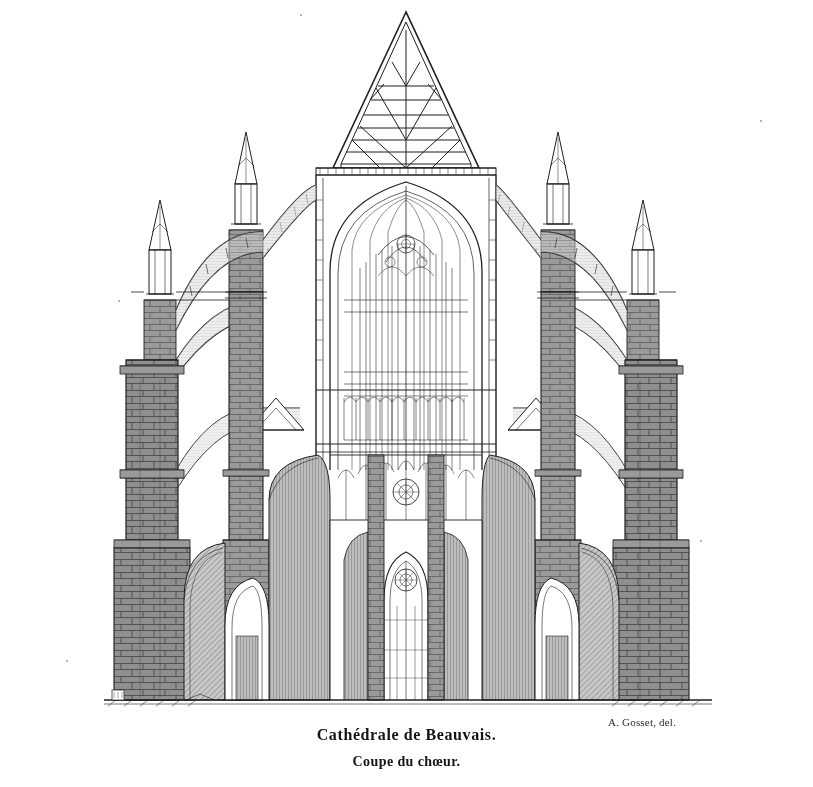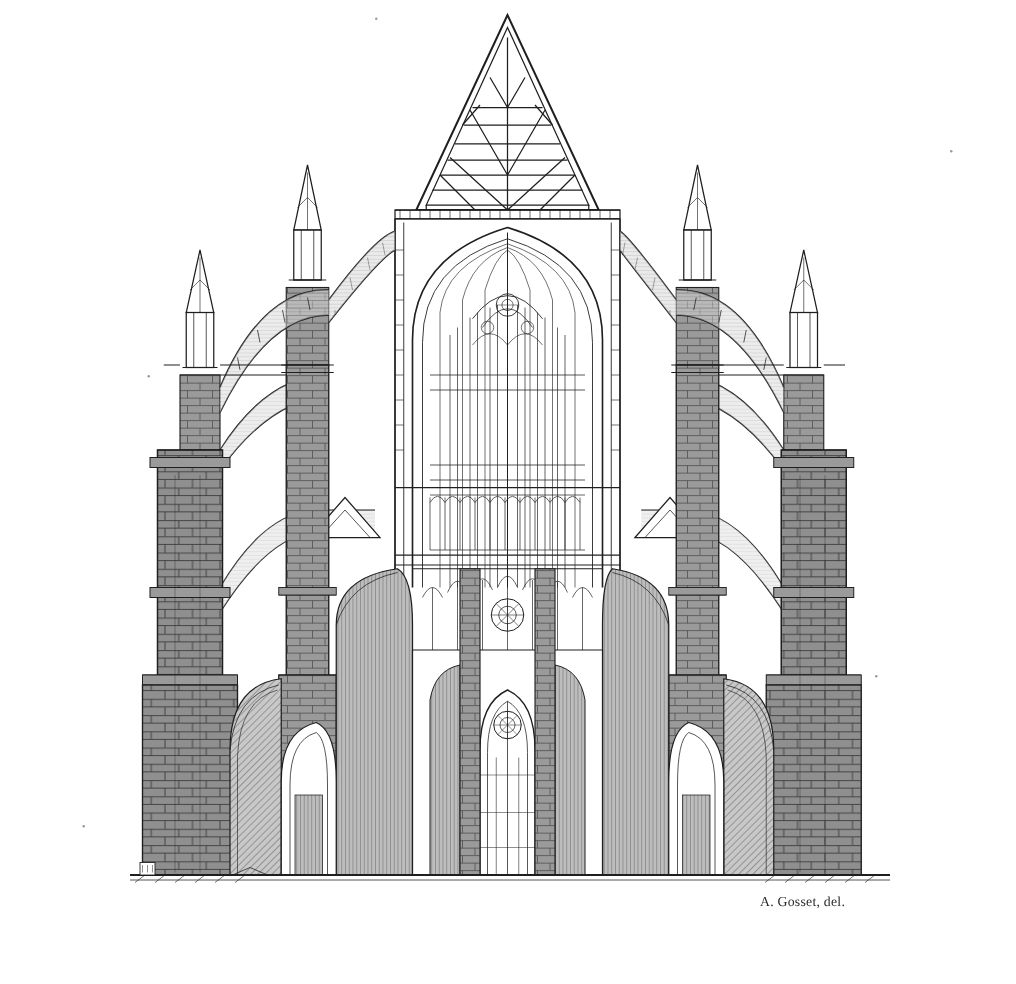--- a/index.html
+++ b/index.html
@@ -404,20 +404,22 @@
           <path d="M131 292 L144 292 M659 292 L676 292"></path>
         </g>
 
       </g>
     </svg>
   </div>
 
   <div class="credit">A. Gosset, del.</div>
 
   <div class="caption-block">
+    <p class="caption-title">Cathédrale de Beauvais.</p>
+    <p class="caption-sub">Coupe du chœur.</p>
   </div>
 
   <div class="speck" style="left:300px; top:14px;"></div>
   <div class="speck" style="left:118px; top:300px;"></div>
   <div class="speck" style="left:700px; top:540px;"></div>
   <div class="speck" style="left:66px; top:660px;"></div>
   <div class="speck" style="left:760px; top:120px;"></div>
 
 </div>
 

